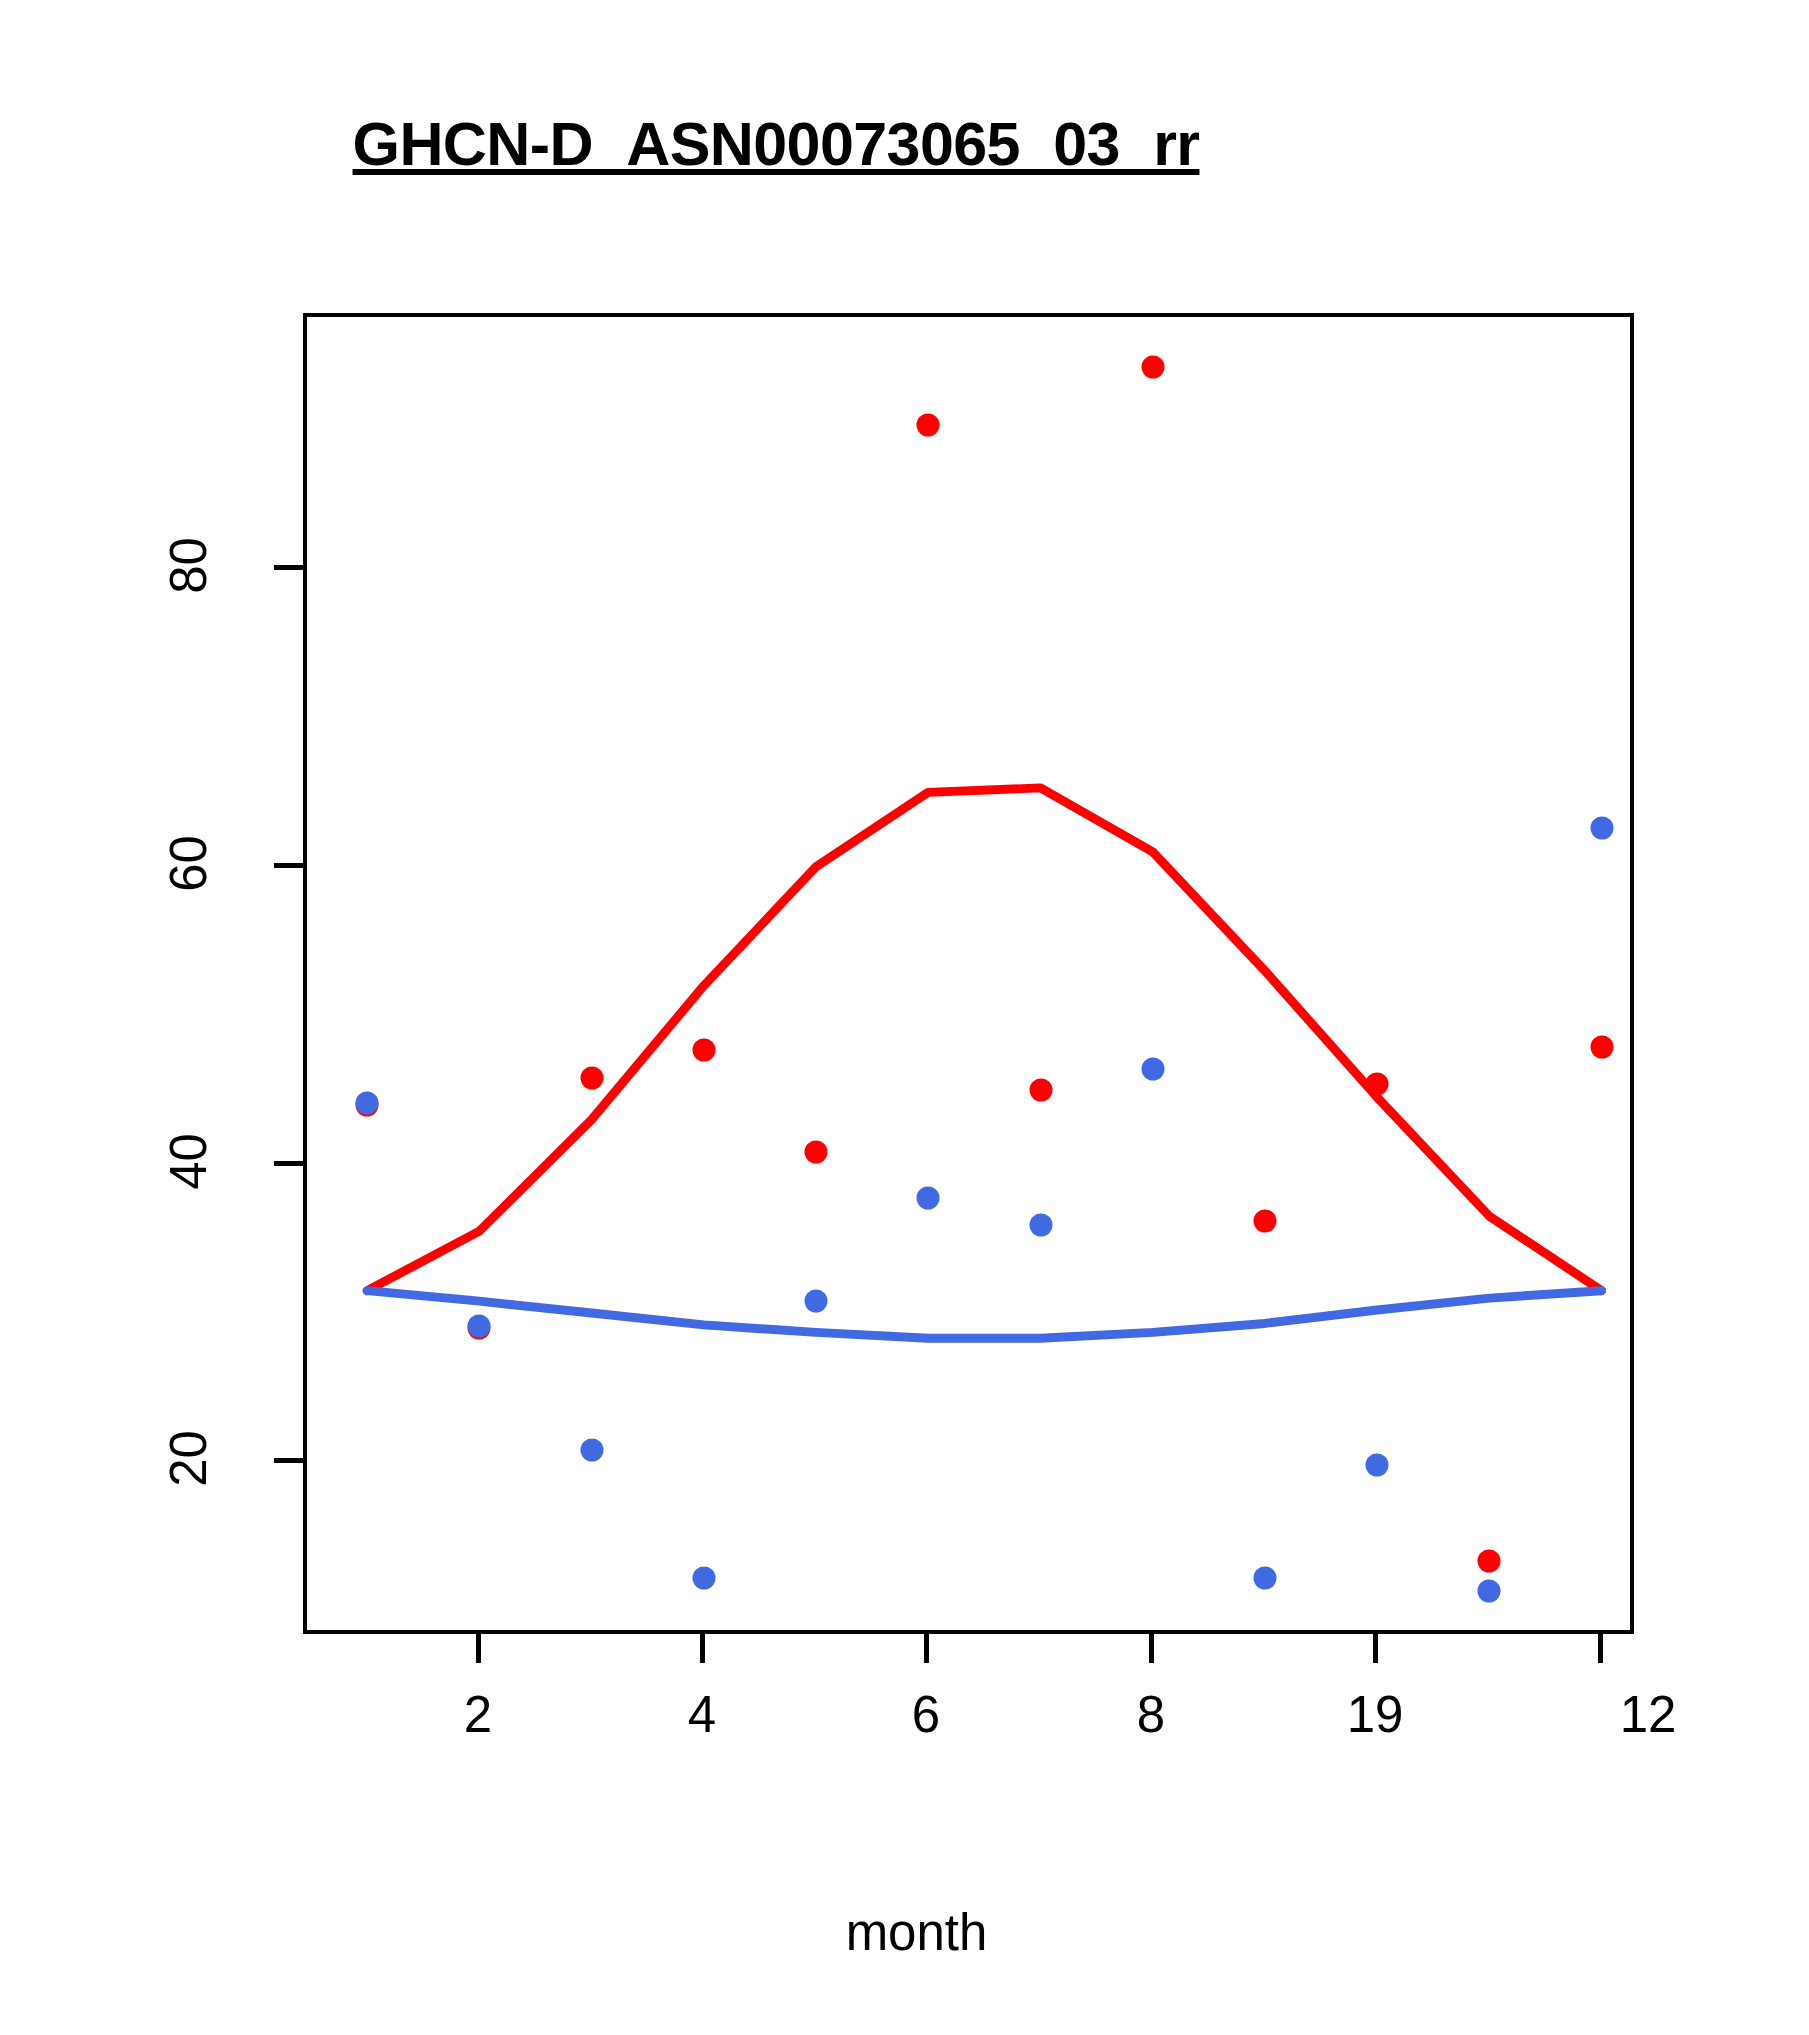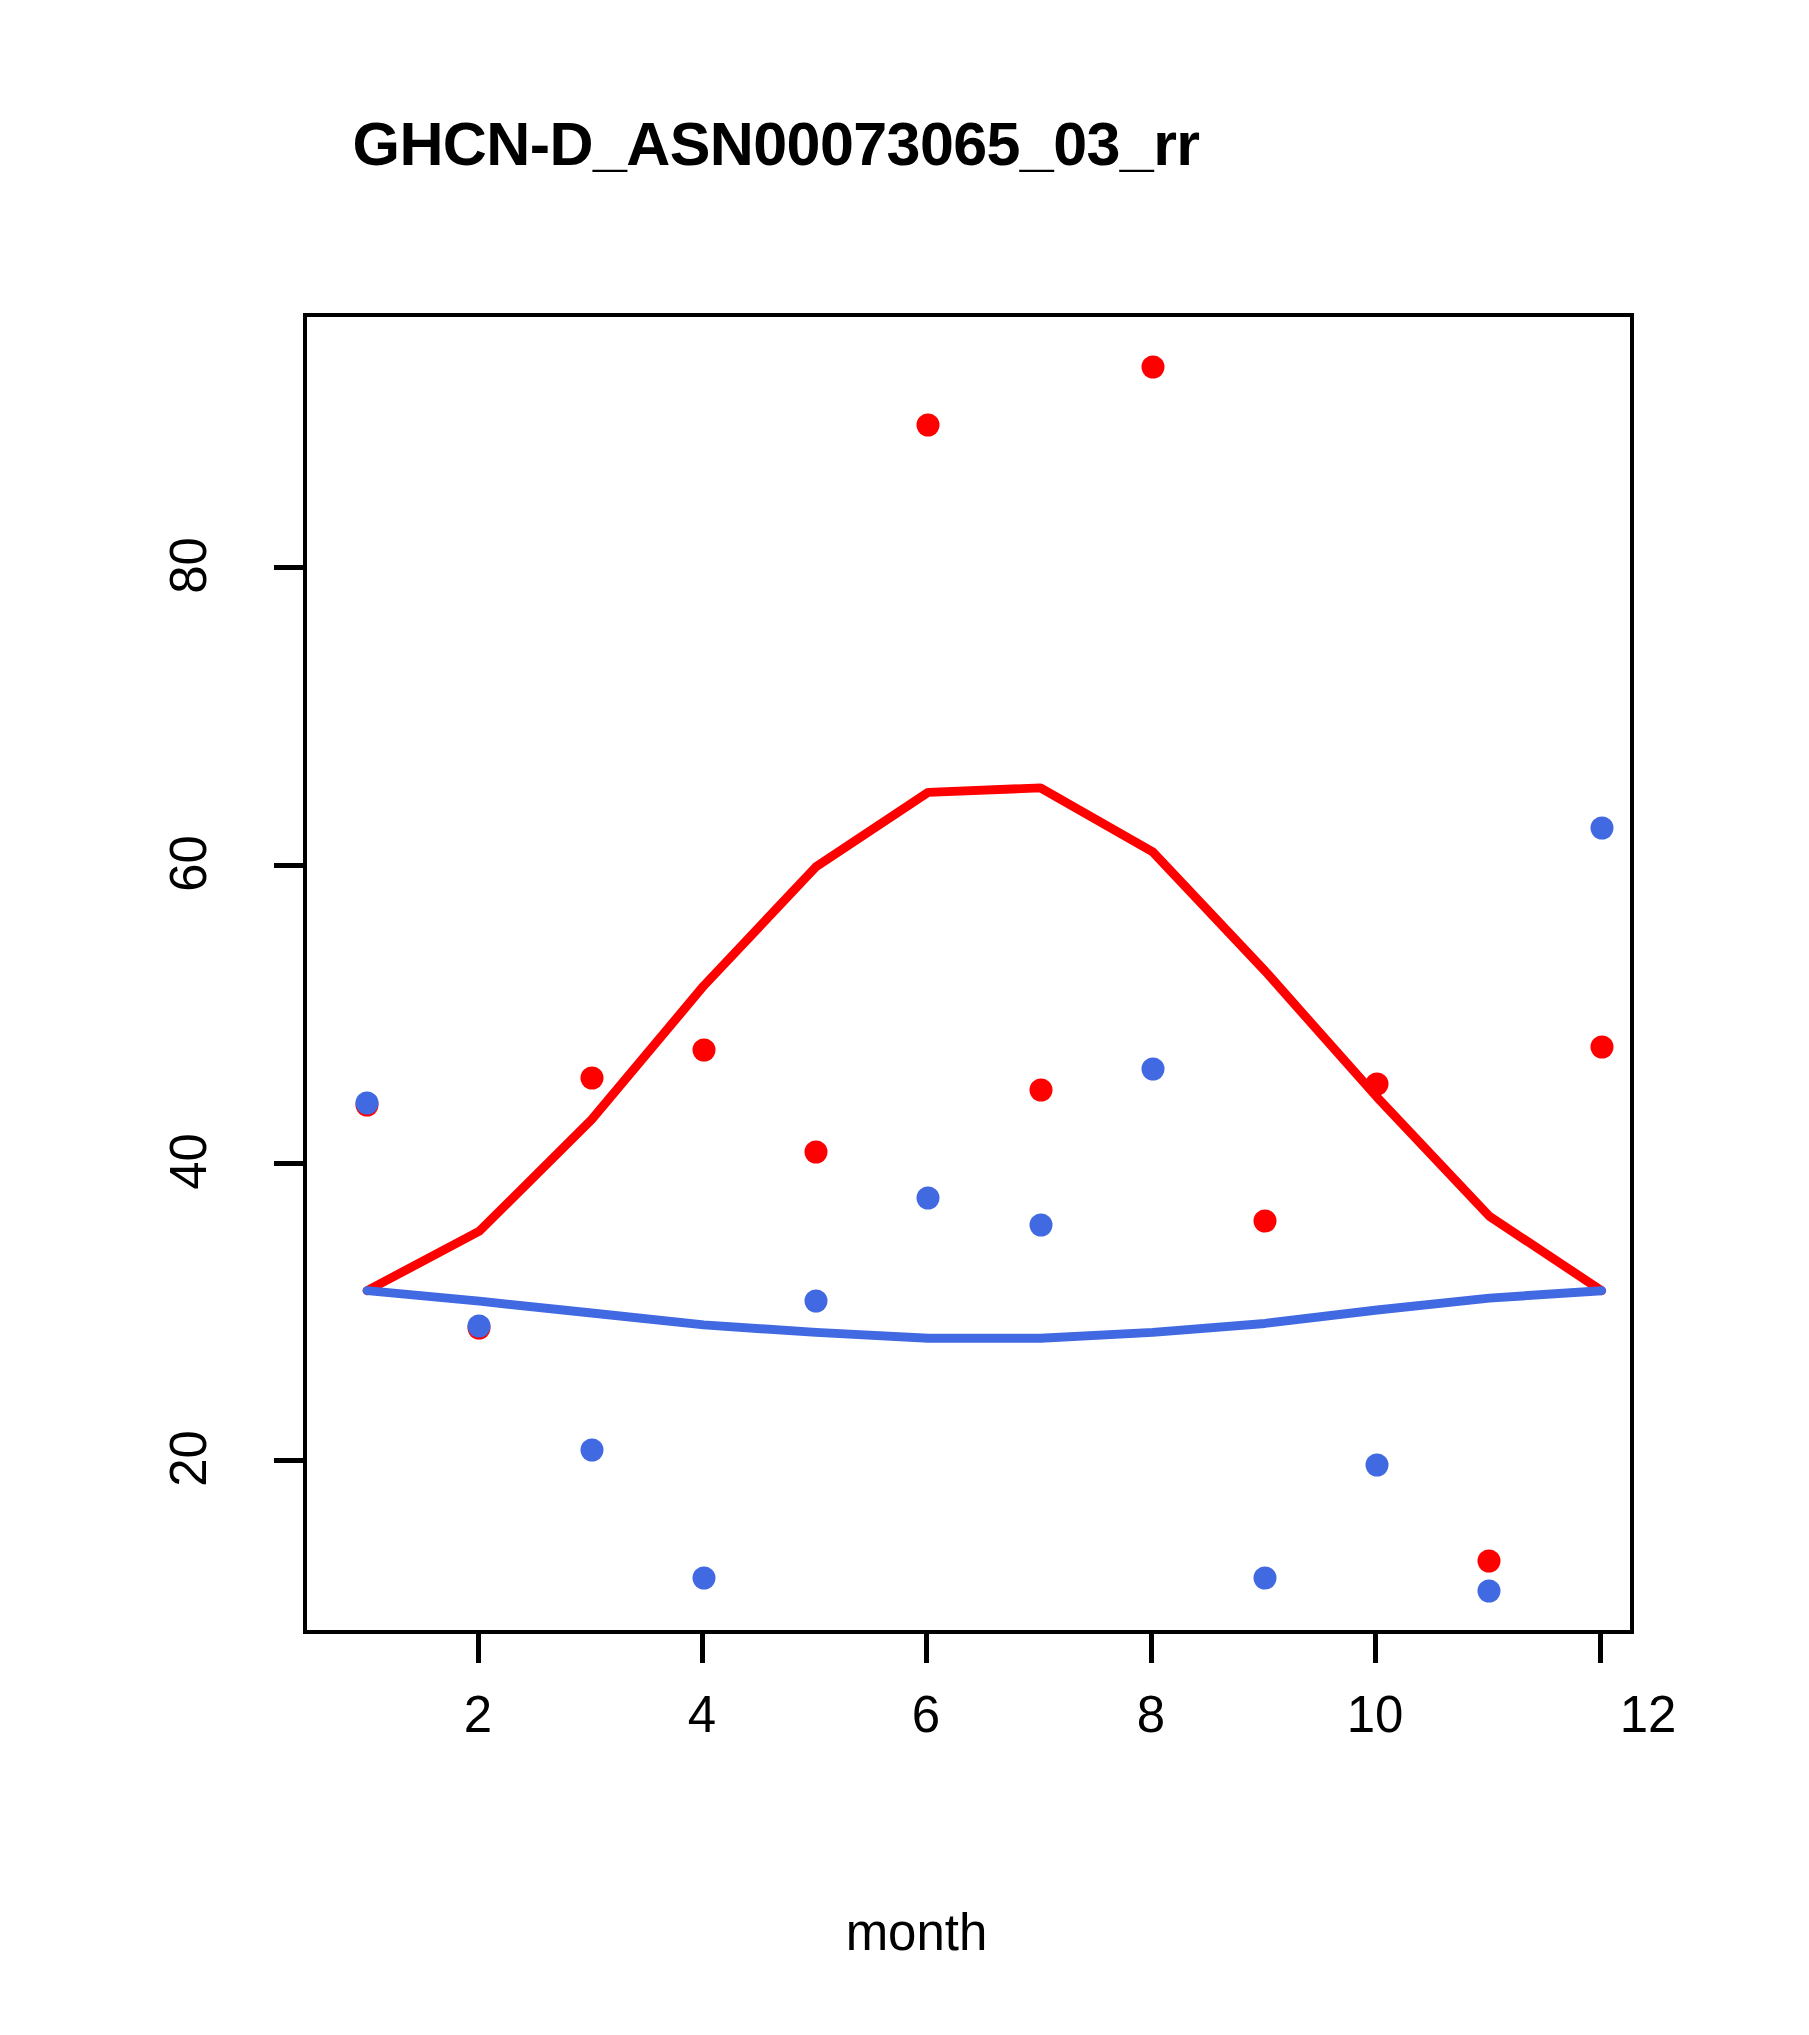--- a/index.html
+++ b/index.html
@@ -2,21 +2,21 @@
 <html style="font-size:10.2px"><head>
 <meta charset="utf-8">
 <style>
   html,body{margin:0;padding:0;background:#ffffff;}
   body{width:1809px;height:2035px;font-family:"Liberation Sans",sans-serif;overflow:hidden;}
   #root{position:relative;width:1809px;height:2035px;background:#ffffff;}
 
   #chart-title{
     position:absolute; left:0; top:109px; width:1552px;
     text-align:center; font-size:61px; font-weight:bold; color:#000000;
-    letter-spacing:-0.6px; font-family:"Liberation Sans",sans-serif;
+    letter-spacing:-0.6px; font-family:"Liberation Sans",sans-serif;text-decoration:underline;
   }
 
   
   #plot-frame{
     position:absolute; left:303px; top:313px;
     width:1331px; height:1321px;
     border:4.5px solid #000000; box-sizing:border-box;
     background:#ffffff;
   }
   #plot-area{position:absolute; left:0; top:0; width:100%; height:100%; overflow:hidden;}
@@ -68,21 +68,21 @@
   <div class="xtick" style="left:700px;"></div>
   <div class="xtick" style="left:924px;"></div>
   <div class="xtick" style="left:1149px;"></div>
   <div class="xtick" style="left:1373px;"></div>
   <div class="xtick" style="left:1598px;"></div>
 
   <div class="xtick-label" style="left:478px;">2</div>
   <div class="xtick-label" style="left:702px;">4</div>
   <div class="xtick-label" style="left:926px;">6</div>
   <div class="xtick-label" style="left:1151px;">8</div>
-  <div class="xtick-label" style="left:1375px;">10</div>
+  <div class="xtick-label" style="left:1375px;">19</div>
   <div class="xtick-label" style="left:1648px;">12</div>
 
   <div id="xlabel">month</div>
 
   <div id="plot-frame">
     <div id="plot-area">
       <svg class="series" id="line-layer" viewBox="0 0 2085 2069" preserveAspectRatio="none">
         <polyline id="red-line" fill="none" stroke="#FF0000" stroke-width="14" stroke-linejoin="round" stroke-linecap="round" points="94.2,1525.0 270.0,1431.8 445.8,1257.1 621.6,1047.4 797.4,861.0 973.2,744.5 1149.0,737.5 1324.8,837.7 1500.6,1024.1 1676.4,1222.2 1852.2,1408.5 2028.0,1525.0"></polyline>
         <polyline id="blue-line" fill="none" stroke="#4169E1" stroke-width="14" stroke-linejoin="round" stroke-linecap="round" points="94.2,1525.0 270.0,1541.4 445.8,1560.0 621.6,1578.6 797.4,1590.3 973.2,1599.6 1149.0,1599.6 1324.8,1590.3 1500.6,1576.3 1676.4,1555.3 1852.2,1536.7 2028.0,1525.0"></polyline>
       </svg>

